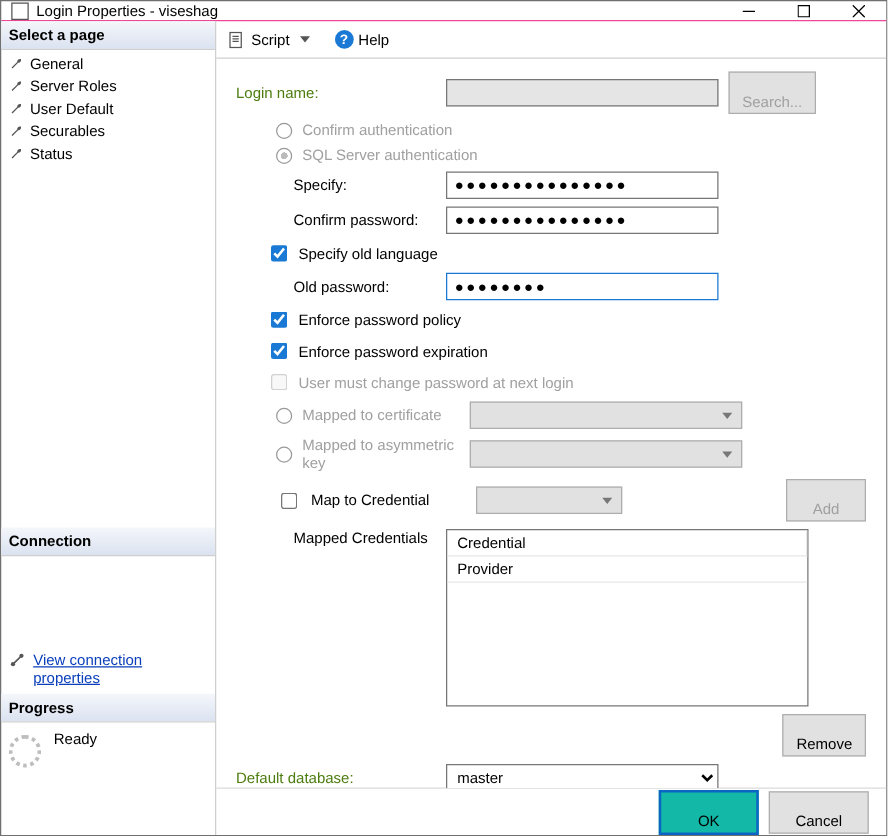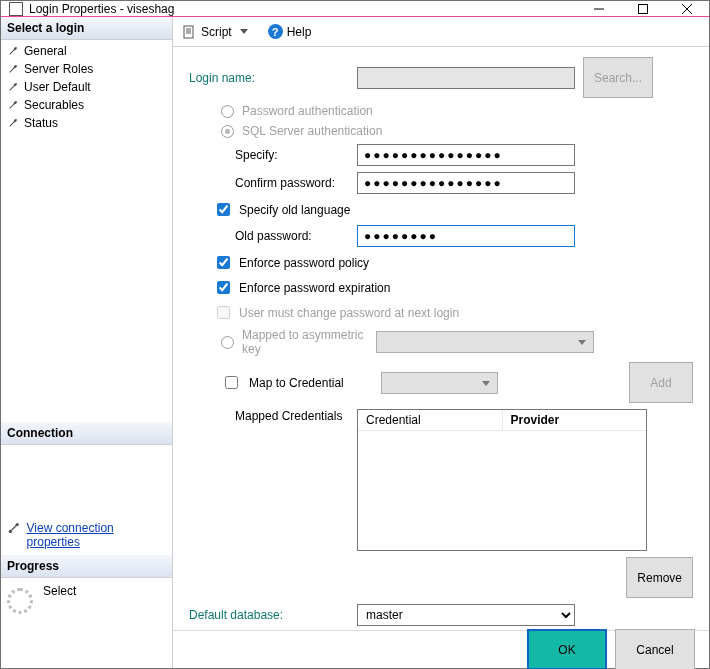--- a/index.html
+++ b/index.html
@@ -21,39 +21,39 @@
 .conn-link { color: #0a3fbb; text-decoration: underline; cursor: pointer; display: inline-flex; gap: 6px; }
 .progress-area { padding: 6px 6px 8px 6px; display: flex; align-items: flex-start; gap: 10px; min-height: 90px; }
 .spinner { width: 26px; height: 26px; border: 3px dotted #bdbdbd; border-radius: 50%; margin-top: 4px; }
 .main { flex: 1; display: flex; flex-direction: column; min-width: 0; }
 .toolbar { height: 30px; display: flex; align-items: center; gap: 8px; padding: 0 10px; border-bottom: 1px solid #cfcfcf; }
 .tool-item { display: inline-flex; align-items: center; gap: 4px; cursor: pointer; }
 .caret { width: 0; height: 0; border-left: 4px solid transparent; border-right: 4px solid transparent; border-top: 5px solid #555; }
 .help-ico { width: 15px; height: 15px; border-radius: 50%; background: #1979d4; color: #fff; display: inline-flex; align-items: center; justify-content: center; font-weight: bold; font-size: 11px; }
 .content { flex: 1; overflow: auto; padding: 10px 16px 8px 16px; }
 .row { display: flex; align-items: center; margin-bottom: 6px; gap: 8px; }
-.lbl { width: 160px; color: #0f766e; }
+.lbl { width: 160px; color: #4d7c0f; }
 .lbl-ind2 { padding-left: 46px; width: 160px; }
 .disabled { color: #a0a0a0; }
 .txt { border: 1px solid #767676; height: 22px; padding: 0 6px; background: #fff; }
 .txt[readonly] { background: #e5e5e5; }
 .txt.dots { letter-spacing: 2px; font-family: Arial; }
-.btn { border: 1px solid #adadad; background: #e1e1e1; height: 41px; padding: 4px 10px; min-width: 64px; cursor: pointer; }
+.btn { border: 1px solid #adadad; background: #e1e1e1; height: 23px; padding: 16px 10px; min-width: 64px; cursor: pointer; }
 .btn:disabled { color: #a0a0a0; }
 .btn.primary { border: 2px solid #0a66c2; background:#14b8a6;}
 .radio, .check { width: 13px; height: 13px; cursor: pointer; }
 .radio { border-radius: 50%; border: 1px solid #999; }
 .check-wrap { display: flex; align-items: center; gap: 6px; padding-left: 24px; margin-bottom: 6px; }
 input[type=checkbox] { accent-color: #1979d4; }
 .select-dis { height: 22px; background: #e1e1e1; border: 1px solid #adadad; flex: 1; max-width: 218px; position: relative; }
 .select-dis::after { content:""; position:absolute; right:7px; top:8px; width:0;height:0;border-left:4px solid transparent;border-right:4px solid transparent;border-top:5px solid #777;}
 .cred-table { border: 1px solid #767676; height: 142px; flex: 1; max-width: 290px; background:#fff; }
-.cred-head { display:flex; }
+.cred-head { display:flex;flex-direction:column; }
 .cred-head div { flex:1; padding:3px 8px; border-right:1px solid #e8e8e8; border-bottom:1px solid #e8e8e8;}
-.cred-head div:last-child{border-right:none;font-weight:bold;}
+.cred-head div:last-child{border-right:none;}
 .select-real { height: 22px; border:1px solid #767676; background:#fff; padding:0 4px; }
 .footer { height: 38px; display:flex; justify-content:flex-end; align-items:center; gap:8px; padding:0 14px; border-top:1px solid #dcdcdc;}
 svg.wrench path{fill:#555;}
 .row-cred { align-items: flex-start; }
 .old-pw { border: 1px solid #1979d4; outline: none; }
 </style>
 </head>
 <body>
 
 <div class="window">
@@ -71,21 +71,21 @@
         </svg>
       </div>
     <div class="winbtn">
         <svg viewBox="0 0 10 10">
           <path d="M0 0l10 10M10 0L0 10" stroke="#000"></path>
         </svg>
       </div>
   </div>
   <div class="body">
     <div class="sidebar">
-      <div class="side-header">Select a login</div>
+      <div class="side-header">Select a page</div>
       <div class="side-list" id="side-list">
           <div class="side-item">
             <svg class="wrench" viewBox="0 0 16 16">
               <path d="M13 3a3 3 0 00-4 3L3 12l1 1 6-6a3 3 0 003-4z"></path>
             </svg>
             <span>General</span>
           </div>
           <div class="side-item">
             <svg class="wrench" viewBox="0 0 16 16">
               <path d="M13 3a3 3 0 00-4 3L3 12l1 1 6-6a3 3 0 003-4z"></path>
@@ -119,21 +119,21 @@
               <circle cx="4" cy="12" r="2" fill="#555"></circle>
               <circle cx="12" cy="4" r="2" fill="#555"></circle>
               <path d="M5 11l6-6" stroke="#555" stroke-width="1.5"></path>
             </svg>
           <span>View connection properties</span>
         </span>
       </div>
       <div class="side-header">Progress</div>
       <div class="progress-area">
         <div class="spinner"></div>
-        <span>Select</span>
+        <span>Ready</span>
       </div>
     </div>
     <div class="main">
       <div class="toolbar">
         <span class="tool-item">
           <svg width="14" height="14" viewBox="0 0 14 14">
               <rect x="1" y="1" width="9" height="12" fill="none" stroke="#555"></rect>
               <path d="M3 4h5M3 6h5M3 8h5" stroke="#555"></path>
             </svg>
           <span>Script</span>
@@ -147,21 +147,21 @@
       </div>
       <div class="content">
         <div class="row">
           <span class="lbl">Login name:</span>
           <input class="txt" style="flex: 1 1 0%; max-width: 218px;" readonly="" value="">
           <button class="btn" disabled="">Search...</button>
         </div>
         <div class="row">
           <span style="width:24px"></span>
           <span class="radio disabled"></span>
-          <span class="disabled">Password authentication</span>
+          <span class="disabled">Confirm authentication</span>
         </div>
         <div class="row">
           <span style="width:24px"></span>
           <span class="radio disabled" style="background:radial-gradient(circle,#bbb 35%,transparent 36%)"></span>
           <span class="disabled">SQL Server authentication</span>
         </div>
         <div class="row">
           <span class="lbl-ind2">Specify:</span>
           <input class="txt dots" style="flex: 1 1 0%; max-width: 218px;" value="●●●●●●●●●●●●●●●">
         </div>
@@ -181,20 +181,26 @@
           <input type="checkbox" checked="" style="">
           <span>Enforce password policy</span>
         </div>
         <div class="check-wrap">
           <input type="checkbox" checked="" style="">
           <span>Enforce password expiration</span>
         </div>
         <div class="check-wrap">
           <input type="checkbox" disabled="" style="">
           <span class="disabled">User must change password at next login</span>
+        </div>
+        <div class="row">
+          <span style="width:24px"></span>
+          <span class="radio disabled"></span>
+          <span class="disabled" style="width:126px">Mapped to certificate</span>
+          <div class="select-dis"></div>
         </div>
         <div class="row">
           <span style="width:24px"></span>
           <span class="radio disabled"></span>
           <span class="disabled" style="width:126px">Mapped to asymmetric key</span>
           <div class="select-dis"></div>
         </div>
         <div class="row">
           <span style="width:24px"></span>
           <input type="checkbox" style="">

